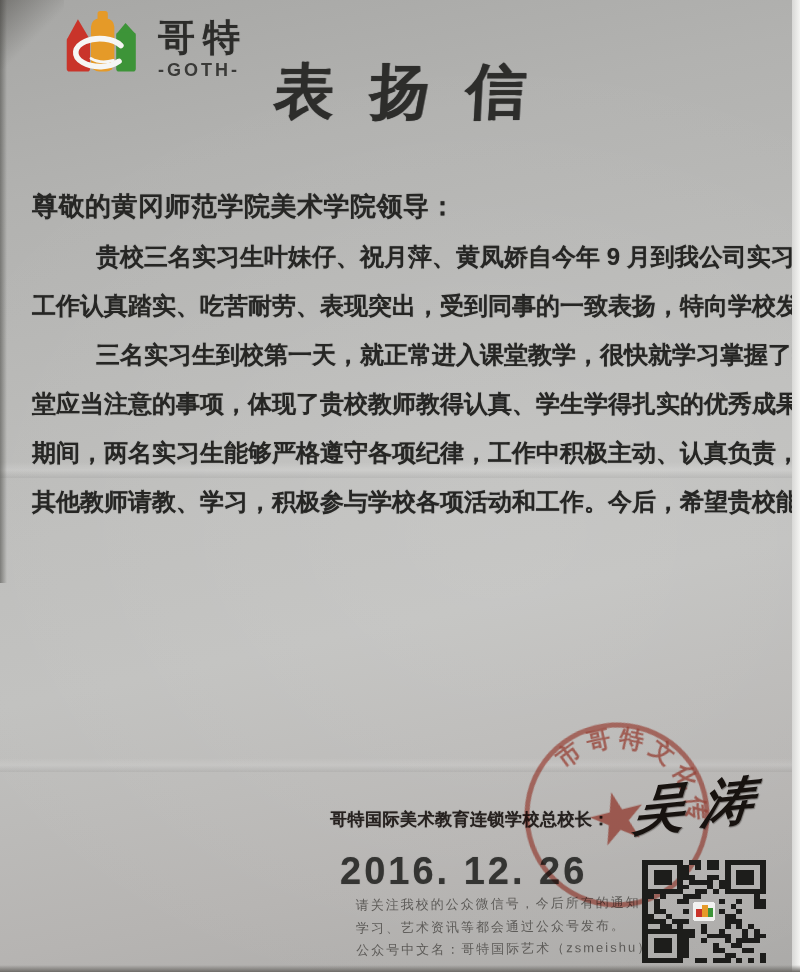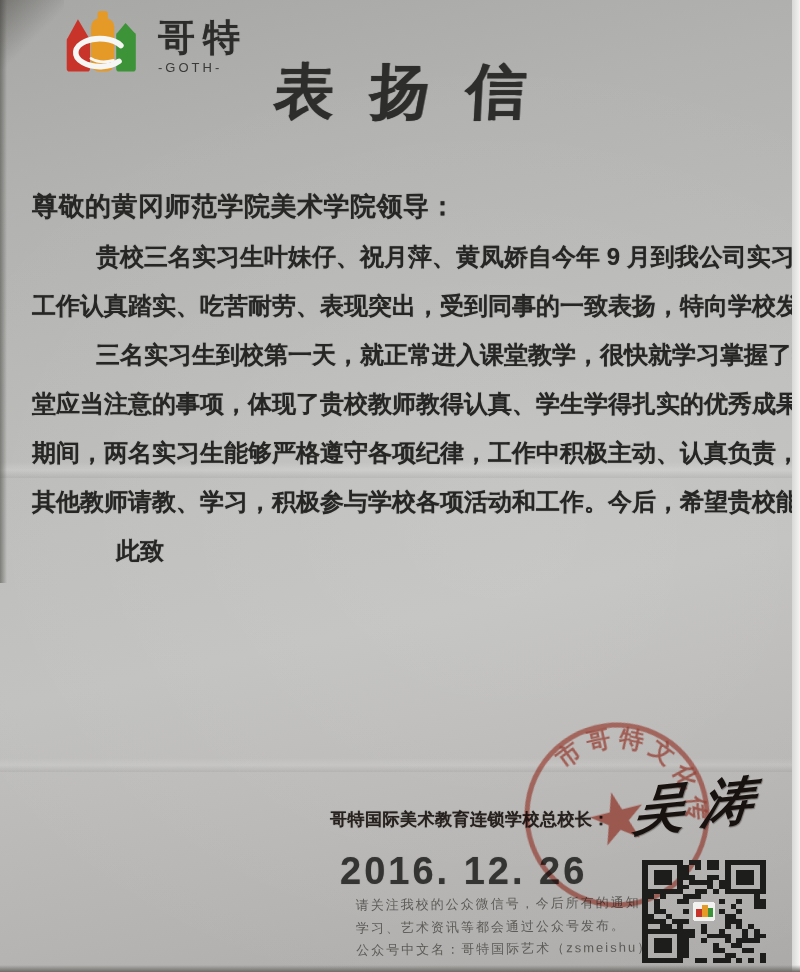--- a/index.html
+++ b/index.html
@@ -24,21 +24,21 @@
     background:linear-gradient(180deg,rgba(0,0,0,0),rgba(255,255,255,.16) 50%,rgba(0,0,0,.05));z-index:1;}
   .crease2{position:absolute;left:0;right:0;top:758px;height:14px;
     background:linear-gradient(180deg,rgba(0,0,0,0),rgba(255,255,255,.12) 50%,rgba(0,0,0,.05));z-index:1;}
 
   
   .logo{position:absolute;left:62px;top:10px;display:flex;align-items:flex-start;z-index:2;}
   .logo-icon{width:86px;height:84px;}
   .logo-text{margin-left:10px;padding-top:8px;}
   .logo-cn{font-size:37px;font-weight:900;color:#2c2c2a;letter-spacing:8px;line-height:40px;
     text-shadow:0 0 1px rgba(40,40,40,.5);}
-  .logo-en{font-size:13px;font-weight:400;color:#3a3a38;letter-spacing:3px;margin-top:2px;}
+  .logo-en{font-size:18px;font-weight:700;color:#3a3a38;letter-spacing:3px;margin-top:2px;}
 
   
   .title{position:absolute;left:0;right:0;top:52px;margin:0;text-align:center;
     font-size:60px;font-weight:900;color:#2d2d2b;letter-spacing:36px;padding-left:36px;
     transform:skewX(-3deg);text-shadow:0 0 1px rgba(30,30,30,.8), 1px 0 0 rgba(30,30,30,.55);
     z-index:2;}
 
   
   .body-block{position:absolute;left:32px;top:180px;width:728px;z-index:2;
     color:#262624;font-weight:700;
@@ -109,21 +109,20 @@
   <h1 class="title">表扬信</h1>
 
   <div class="body-block">
     <div class="salutation">尊敬的黄冈师范学院美术学院领导：</div>
     <div class="line ind">贵校三名实习生叶妹仔、祝月萍、黄凤娇自今年 9 月到我公司实习以来，</div>
     <div class="line">工作认真踏实、吃苦耐劳、表现突出，受到同事的一致表扬，特向学校发来贺</div>
     <div class="line ind">三名实习生到校第一天，就正常进入课堂教学，很快就学习掌握了学校课</div>
     <div class="line">堂应当注意的事项，体现了贵校教师教得认真、学生学得扎实的优秀成果。实习</div>
     <div class="line">期间，两名实习生能够严格遵守各项纪律，工作中积极主动、认真负责，虚心向</div>
     <div class="line">其他教师请教、学习，积极参与学校各项活动和工作。今后，希望贵校能够输送</div>
-    <div class="line ind2">此致</div>
   </div>
 
   <div class="sig-row">
     <span class="sig-title">哥特国际美术教育连锁学校总校长：</span>
   </div>
   <div class="sig-name">吴涛</div>
   <div class="date">2016. 12. 26</div>
 
   <div class="seal">
     <svg width="190" height="190" viewBox="0 0 190 190">

